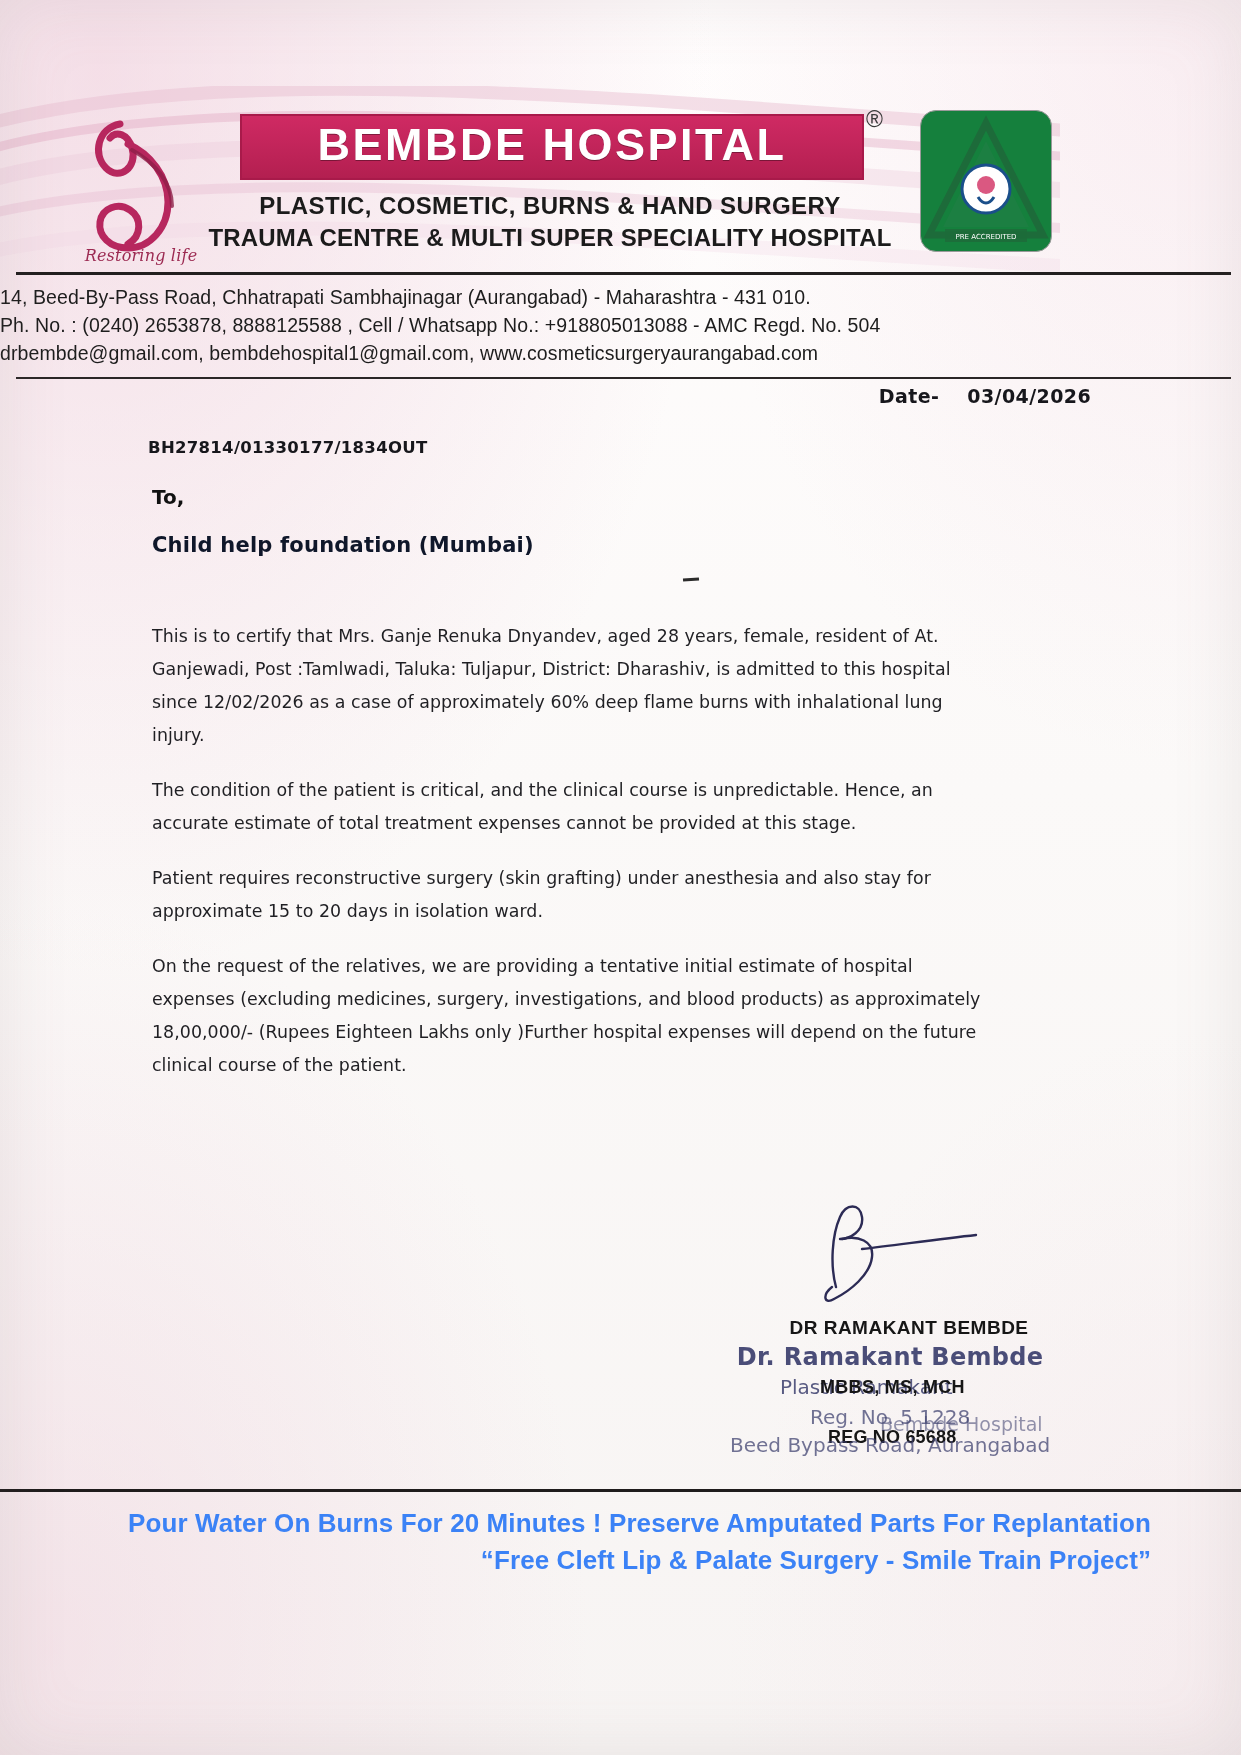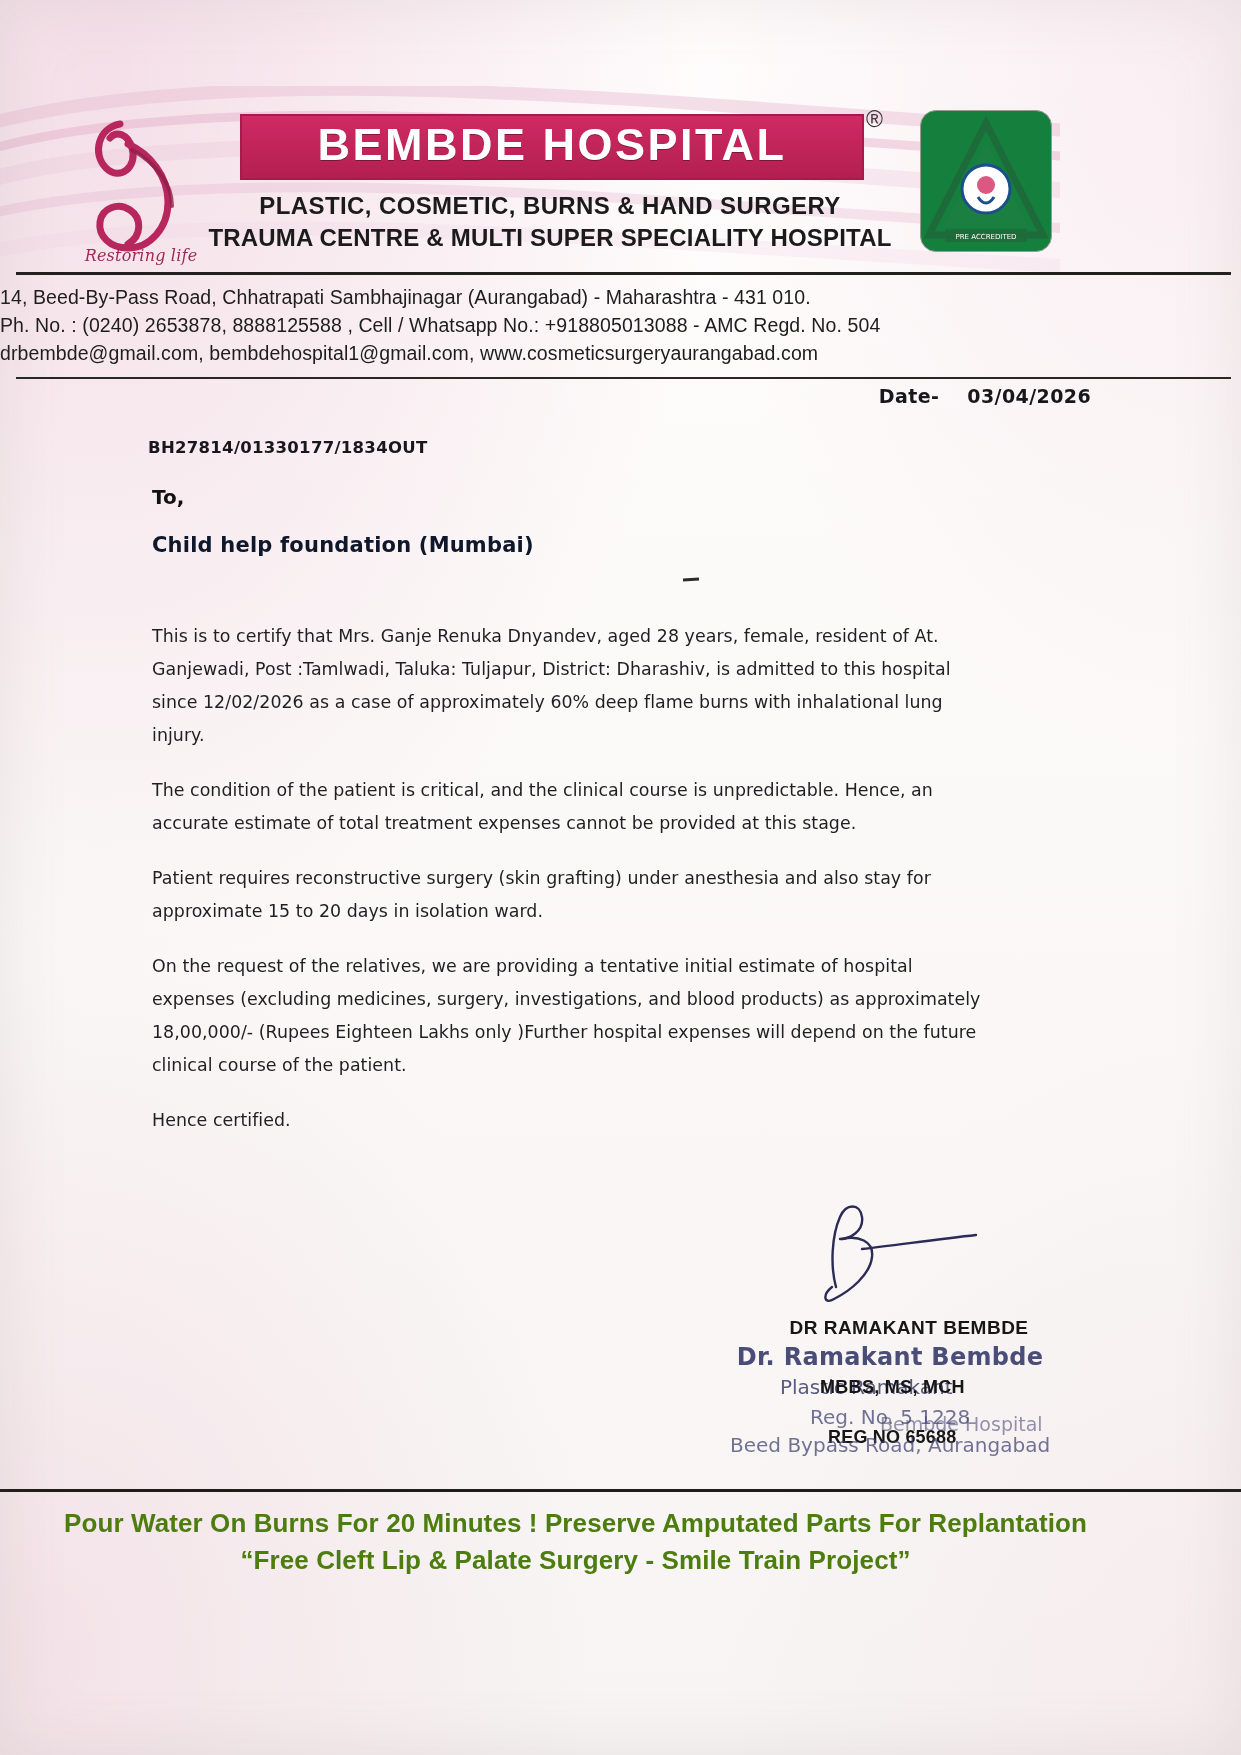--- a/index.html
+++ b/index.html
@@ -140,22 +140,22 @@
     font-family:"DejaVu Sans",sans-serif;font-size:20px;color:#3c3f6e;opacity:.72;
   }
   .stamp-l5{
     position:absolute;left:180px;top:218px;width:260px;
     font-family:"DejaVu Sans",sans-serif;font-size:19px;color:#3c3f6e;opacity:.55;
   }
 
   
   .footer-rule{position:absolute;left:0;top:1489px;width:1241px;height:3px;background:#1f1c1c;}
   .foot1,.foot2{
-    position:absolute;width:1151px;text-align:center;
-    font-family:"Liberation Sans",sans-serif;font-weight:bold;color:#4d7c0f;
+    position:absolute;width:1151px;text-align:right;
+    font-family:"Liberation Sans",sans-serif;font-weight:bold;color:#3b82f6;
   }
   .foot1{top:1508px;font-size:26px;letter-spacing:.1px;}
   .foot2{top:1545px;font-size:26px;letter-spacing:.1px;}
 </style>
 </head>
 <body>
 
 <div class="page">
   <div class="paper-tint"></div>
   <div class="sheet">
@@ -220,21 +220,20 @@
     <div class="refno">BH27814/01330177/1834OUT</div>
     <div class="to">To,</div>
     <div class="addressee">Child help foundation (Mumbai)</div>
     <div class="stray-dash"></div>
 
     <div class="body-wrap">
       <p class="para">This is to certify that Mrs. Ganje Renuka Dnyandev, aged 28 years, female, resident of At. Ganjewadi, Post :Tamlwadi, Taluka: Tuljapur, District: Dharashiv, is admitted to this hospital since 12/02/2026 as a case of approximately 60% deep flame burns with inhalational lung injury.</p>
       <p class="para">The condition of the patient is critical, and the clinical course is unpredictable. Hence, an accurate estimate of total treatment expenses cannot be provided at this stage.</p>
       <p class="para">Patient requires reconstructive surgery (skin grafting) under anesthesia and also stay for approximate 15 to 20 days in isolation ward.</p>
       <p class="para">On the request of the relatives, we are providing a tentative initial estimate of hospital expenses (excluding medicines, surgery, investigations, and blood products) as approximately 18,00,000/- (Rupees Eighteen Lakhs only )Further hospital expenses will depend on the future clinical course of the patient.</p>
-      <p class="para">Hence certified.</p>
     </div>
 
     <div class="sig-area">
       <svg class="sig-svg" width="220" height="120" viewBox="0 0 220 120">
         <g fill="none" stroke="#2c2b55" stroke-width="2.4" stroke-linecap="round">
           <path d="M36,92 C30,70 32,40 40,22 C46,8 60,8 62,22 C64,36 50,44 40,44"></path>
           <path d="M42,44 C58,40 74,46 72,62 C70,80 50,96 34,104 C24,110 22,100 32,92"></path>
           <path d="M62,54 C96,50 140,44 176,40"></path>
         </g>
       </svg>

